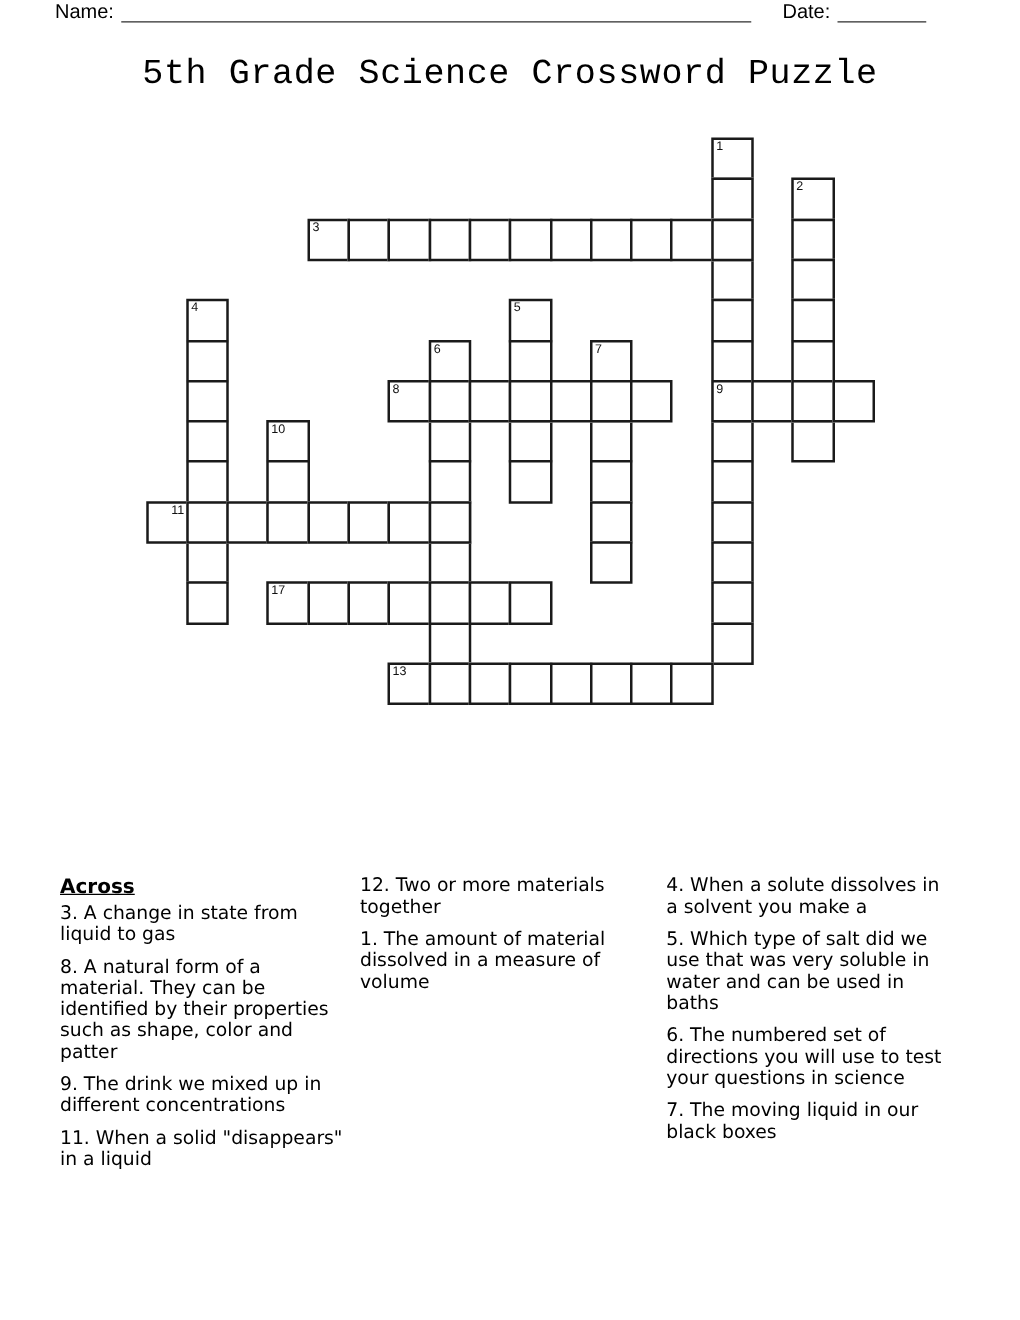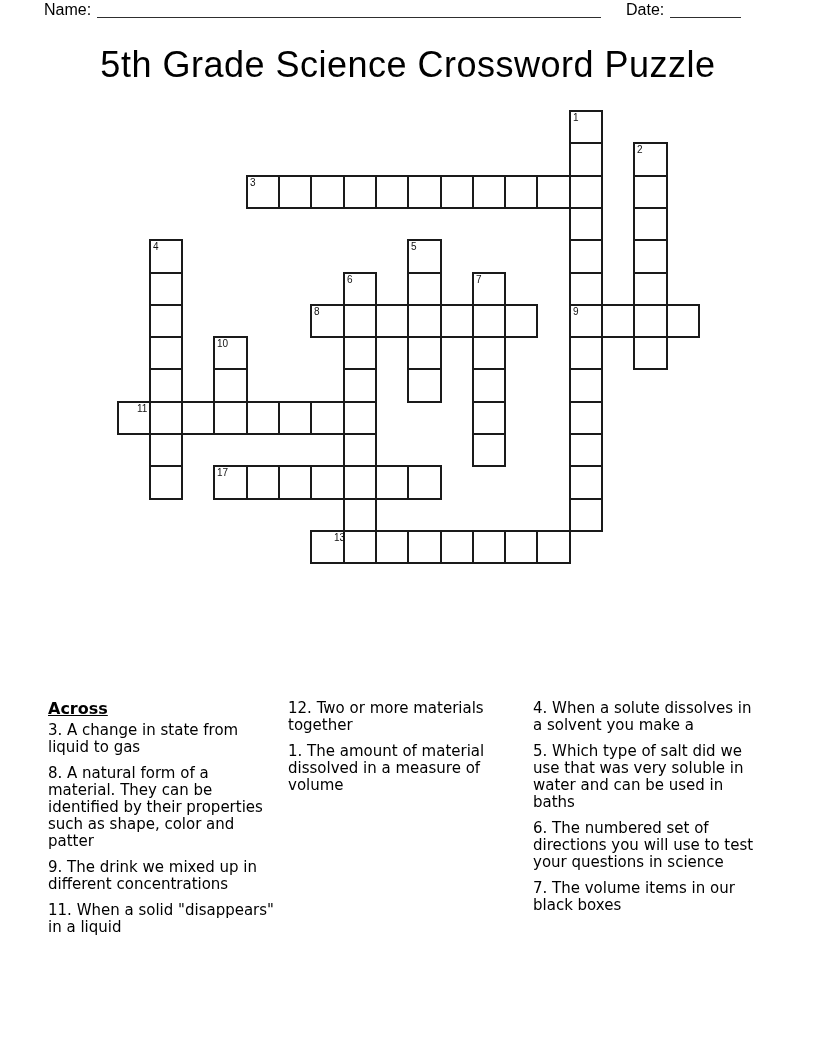--- a/index.html
+++ b/index.html
@@ -26,22 +26,22 @@
     border-bottom: 1.6px solid #2e2e2e;
     height: 17px; top: 1px;
   }
   .name-line { left: 97px;  width: 504px; }
   .date-line { left: 670px; width: 71px;  }
   
   .title {
     position: absolute;
     top: 44px; left: 0; width: 100%;
     text-align: center;
-    font-family: Liberation Sans, sans-serif;
-    font-size: 36px;
+    font-family: Liberation Mono, monospace;
+    font-size: 28px;
     font-weight: 500;
     letter-spacing: 0.5px;
     color: #000;
   }
   
   #grid { position: absolute; left: 0; top: 0; width: 816px; height: 700px; }
   .cell {
     position: absolute;
     background: #ffffff;
     border: 2px solid #1a1a1a;
@@ -188,34 +188,34 @@
     <span class="cellnum" style="left: 250px; top: 178px;">3</span>
     <span class="cellnum" style="left: 153px; top: 242px;">4</span>
     <span class="cellnum" style="left: 411px; top: 242px;">5</span>
     <span class="cellnum" style="left: 347px; top: 275px;">6</span>
     <span class="cellnum" style="left: 476px; top: 275px;">7</span>
     <span class="cellnum" style="left: 314px; top: 307px;">8</span>
     <span class="cellnum" style="left: 573px; top: 307px;">9</span>
     <span class="cellnum" style="left: 217px; top: 339px;">10</span>
     <span class="cellnum" style="left: 121px; top: 404px; margin-left: 16px;">11</span>
     <span class="cellnum" style="left: 217px; top: 468px;">17</span>
-    <span class="cellnum" style="left: 314px; top: 533px; margin-left: 20px;">13</span>
+    <span class="cellnum" style="left: 314px; top: 533px;">13</span>
   </div>
 
 <div>
   <div class="clue-col" id="clue-col-0">
       <div class="clue-header">Across</div>
       <div class="clue"><b>3.</b><span> A change in state from liquid to gas</span></div>
       <div class="clue"><b>8.</b><span> A natural form of a material. They can be identified by their properties such as shape, color and patter</span></div>
       <div class="clue"><b>9.</b><span> The drink we mixed up in different concentrations</span></div>
       <div class="clue"><b>11.</b><span> When a solid "disappears" in a liquid</span></div>
     </div>
   <div class="clue-col" id="clue-col-1">
       <div class="clue"><b>12.</b><span> Two or more materials together</span></div>
       <div class="clue"><b>1.</b><span> The amount of material dissolved in a measure of volume</span></div>
     </div>
   <div class="clue-col" id="clue-col-2">
       <div class="clue"><b>4.</b><span> When a solute dissolves in a solvent you make a</span></div>
       <div class="clue"><b>5.</b><span> Which type of salt did we use that was very soluble in water and can be used in baths</span></div>
       <div class="clue"><b>6.</b><span> The numbered set of directions you will use to test your questions in science</span></div>
-      <div class="clue"><b>7.</b><span> The volume items in our black boxes</span></div>
+      <div class="clue"><b>7.</b><span> The moving liquid in our black boxes</span></div>
     </div>
 </div>
 
 </body></html>

